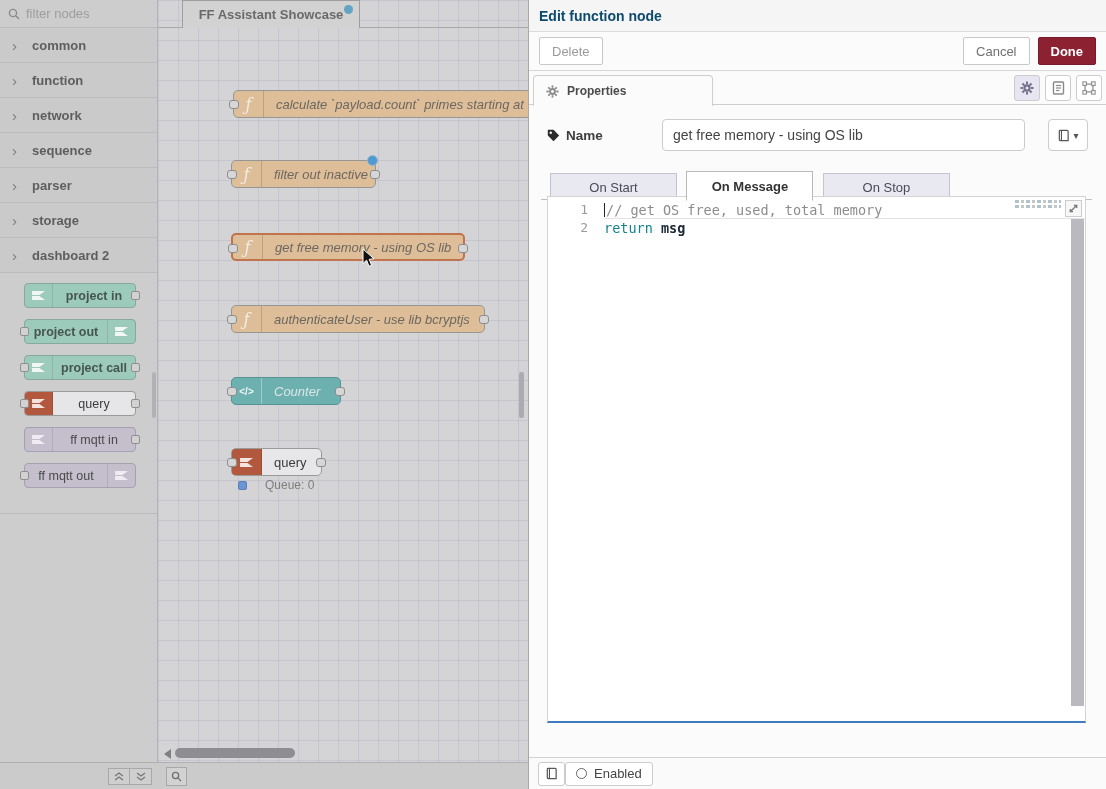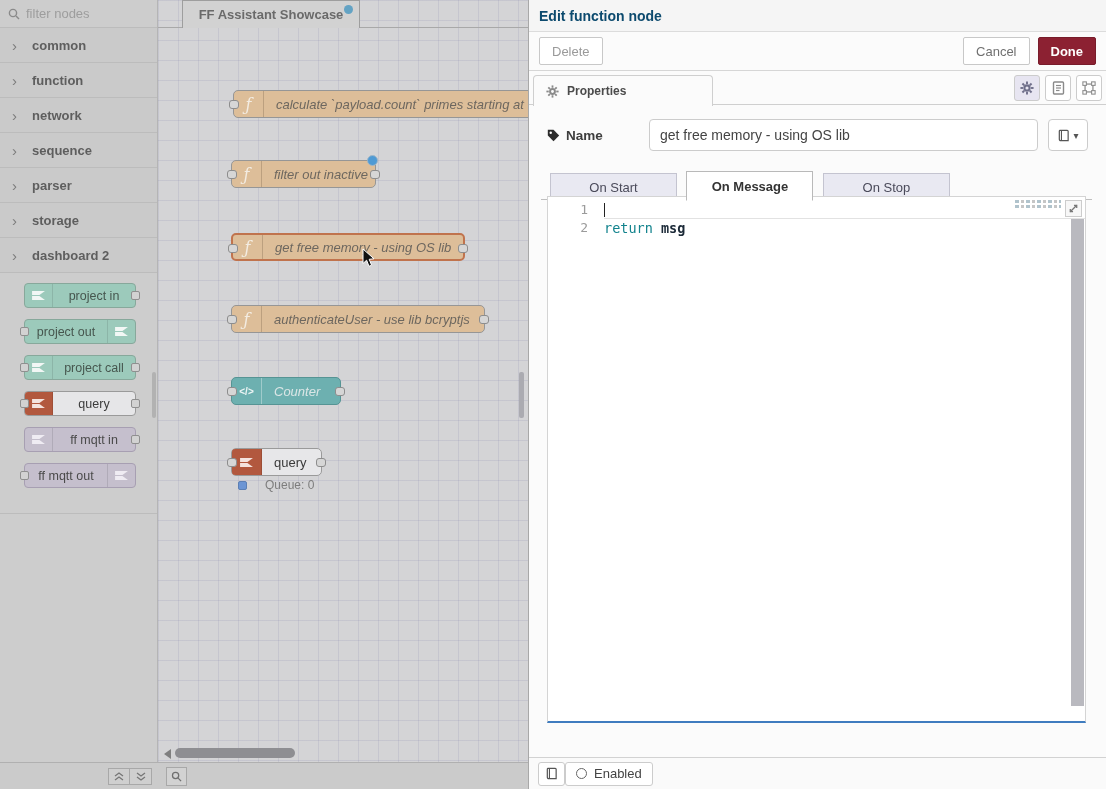--- a/index.html
+++ b/index.html
@@ -10,21 +10,21 @@
   .palette { position:absolute; left:0; top:0; width:158px; height:789px; background:#cdcdcd; border-right:1px solid #b5b5b5; }
   .pal-search { height:28px; display:flex; align-items:center; gap:6px; padding:0 8px; border-bottom:1px solid #bcbcbc; }
   .pal-search input { border:none; outline:none; background:transparent; font-size:13px; color:#6f6f6f; width:110px; font-family:"Liberation Sans",sans-serif; }
   .pal-search input::placeholder { color:#9d9d9d; }
   .pal-cat { height:35px; display:flex; align-items:center; gap:12px; padding:0 12px; border-bottom:1px solid #bcbcbc; background:#cacaca; cursor:pointer; }
   .pal-cat .chev { color:#7c7c7c; font-size:15px; width:8px; line-height:1; }
   .pal-cat .chev.open { transform:rotate(90deg); }
   .pal-cat .cat-label { font-size:13px; font-weight:700; color:#5e5e5e; }
   .pal-nodes { padding:10px 0 14px 0; border-bottom:1px solid #bcbcbc; }
   .pnode { position:relative; width:112px; height:25px; margin:0 0 11px 24px; border:1px solid #8f9a95; border-radius:4px; display:flex; align-items:center; overflow:visible; cursor:grab; }
-  .pnode.teal { background:#9ccabb; border-color:#87a89b; }
+  .pnode.teal { background:#9ccabb; border-color:#87a89b;font-weight:bold; }
   .pnode.white { background:#e6e6e8; border-color:#9a9a9a; }
   .pnode.mauve { background:#c5bfcd; border-color:#a79fb2; }
   .picon { width:28px; align-self:stretch; display:flex; align-items:center; justify-content:center; flex:none; }
   .picon.side-l { border-right:1px solid rgba(0,0,0,0.10); }
   .picon.side-r { border-left:1px solid rgba(0,0,0,0.10); }
   .pnode.white .picon { background:#b2583e; border-radius:3px 0 0 3px; }
   .plabel { flex:1; text-align:center; font-size:12.5px; color:#46564e; white-space:nowrap; }
   .pnode.white .plabel { color:#3c3c3c; }
   .pnode.mauve .plabel { color:#4a4a4a; }
   .pport { position:absolute; width:9px; height:9px; border-radius:2px; background:#d2d2d2; border:1px solid #8f8f8f; top:7px; }
@@ -79,21 +79,21 @@
   .btn.cancel { color:#707070; margin-left:auto; }
   .btn.done { color:#ffffff; background:#8c2132; border-color:#781c2b; margin-left:8px; font-weight:700; }
 
   .prop-row { position:relative; height:34px; background:#fbfbfb; border-bottom:1px solid #cfcfcf; }
   .prop-tab { position:absolute; left:4px; top:4px; width:180px; height:31px; background:#fbfbfb; border:1px solid #cfcfcf; border-bottom:none; border-radius:4px 4px 0 0; display:flex; align-items:center; gap:8px; padding:0 12px; z-index:2; }
   .prop-tab-label { font-size:12px; font-weight:700; color:#4b4b4b; }
   .mini-btns { position:absolute; right:4px; top:4px; display:flex; gap:5px; }
   .mini-btn { width:26px; height:26px; border:1px solid #ccc; border-radius:3px; background:#fff; display:flex; align-items:center; justify-content:center; cursor:pointer; }
   .mini-btn.active { background:#e7e5f1; }
 
-  .name-row { display:flex; align-items:center; padding:14px 18px 12px 18px; gap:10px; }
+  .name-row { display:flex; align-items:center; padding:14px 18px 12px 18px; gap:23px; }
   .name-label { display:flex; align-items:center; gap:6px; width:92px; font-size:13.5px; font-weight:700; color:#3e3e3e; flex:none; }
   .name-input { flex:1; height:32px; border:1px solid #ccc; border-radius:4px; padding:0 10px; font-size:14px; color:#444; background:#fff; font-family:"Liberation Sans",sans-serif; outline:none; }
   .lib-btn { width:40px; height:32px; border:1px solid #ccc; border-radius:4px; background:#fff; display:flex; align-items:center; justify-content:center; gap:3px; cursor:pointer; color:#555; font-size:10px; }
 
   .func-tabs { position:relative; margin-top:8px; padding-left:21px; height:29px; }
   .func-tabs::after { content:""; position:absolute; left:12px; right:14px; bottom:0; height:1px; background:#bfbfbf; }
   .ftab { position:relative; display:inline-flex; align-items:center; justify-content:center; gap:7px; width:127px; height:28px; background:#e9e9f2; border:1px solid #c4c4d0; font-size:13px; color:#4a4a5a; margin-right:5px; cursor:pointer; vertical-align:bottom; }
   .ftab.active { background:#ffffff; border-color:#b9b9b9; height:30px; font-weight:700; color:#333; z-index:3; border-bottom:1px solid #ffffff; }
   .ftab .tabgear { margin-right:-1px; }
 
@@ -418,21 +418,21 @@
         <span>On Message</span>
       </div>
       <div class="ftab">
         <span>On Stop</span>
       </div>
     </div>
 
     <div class="editor">
       <div class="ed-row current">
         <span class="ed-gutter">1</span>
-        <span class="ed-content"><span class="caret"></span></span>
+        <span class="ed-content"><span class="caret"></span><span class="tok-comment">// get OS free, used, total memory</span></span>
       </div>
       <div class="ed-row">
         <span class="ed-gutter">2</span>
         <span class="ed-content"><span class="tok-keyword">return</span><span class="tok-var"> msg</span></span>
       </div>
       <div class="minimap"></div>
       <div class="ed-expand">
         <svg width="11" height="11" viewBox="0 0 12 12">
             <line x1="2.5" y1="9.5" x2="9.5" y2="2.5" stroke="#777" stroke-width="1.4"></line>
             <polyline points="6.5,2.5 9.5,2.5 9.5,5.5" fill="none" stroke="#777" stroke-width="1.4"></polyline>

